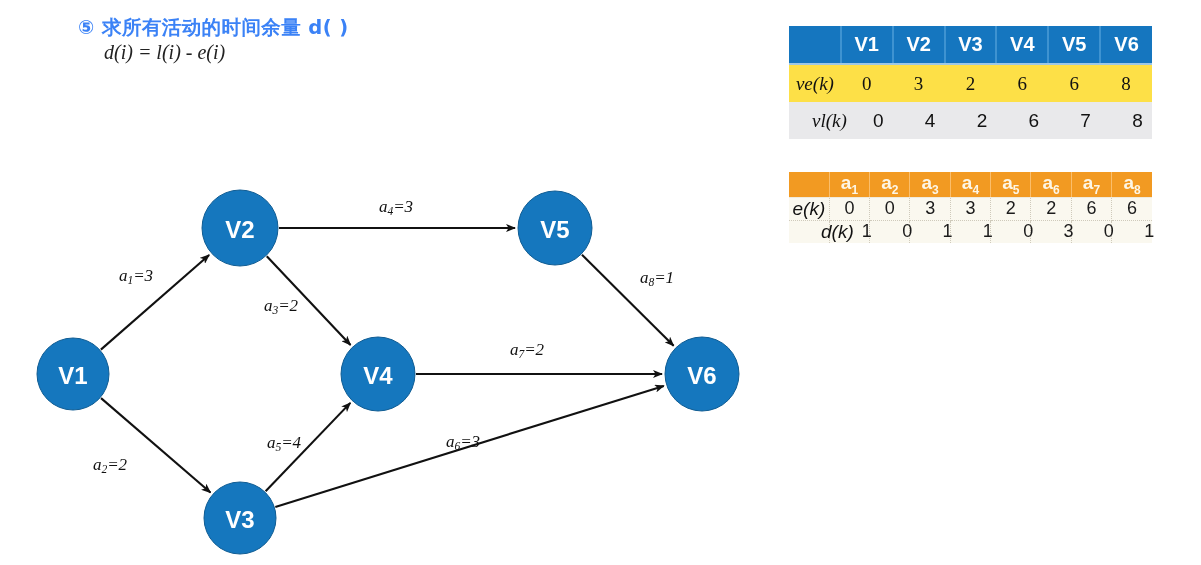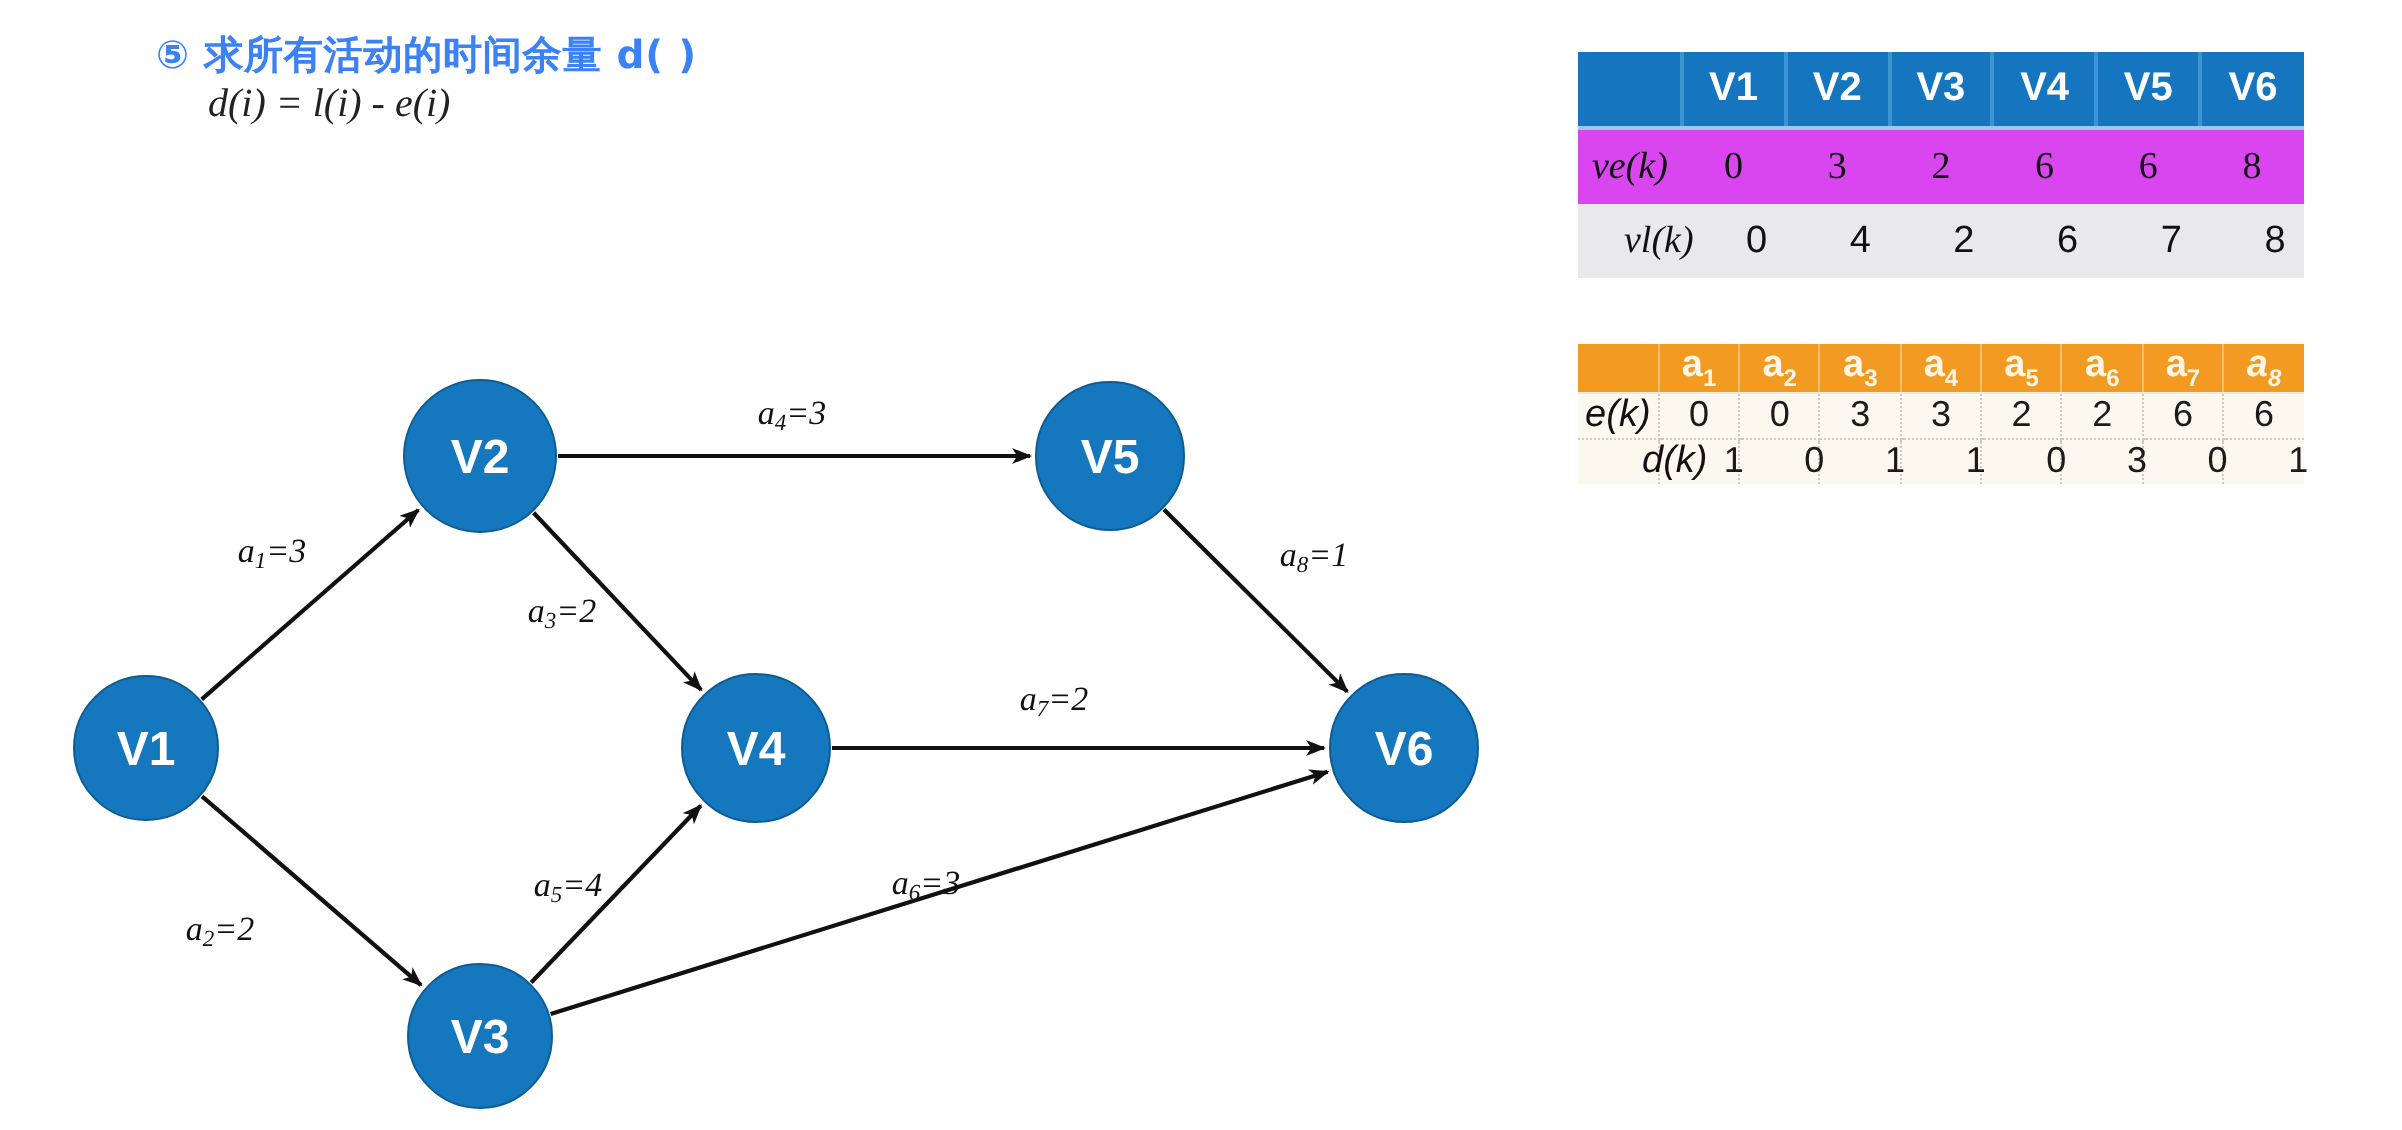--- a/index.html
+++ b/index.html
@@ -109,21 +109,21 @@
     border-bottom: 2px solid #9dc8e6;
   }
   #table-ve-vl thead th:last-child { border-right: none; }
   #table-ve-vl .rowhead {
     font-family: "Liberation Serif", serif;
     font-style: italic;
     font-size: 19px;
     color: #111111;
     text-align: center;
   }
-  #table-ve-vl tbody tr.r-even td { background: #d946ef; font-family: Liberation Serif, serif; }
+  #table-ve-vl tbody tr.r-even td { background: #fde047; font-family: Liberation Serif, serif; }
   #table-ve-vl tbody tr.r-odd  td { background: #e9e9eb; padding-left: 23px; }
   #table-ve-vl tbody td { color: #111111; }
 
   
   #table-eld {
     left: 789px;
     top: 172px;
     width: 363px;
   }
   #table-eld th, #table-eld td {
@@ -133,21 +133,21 @@
     padding: 0;
   }
   #table-eld thead th {
     background: #f29a22;
     color: #fdf6e6;
     font-weight: bold;
     font-size: 19px;
     border-right: 1.5px solid #fbbe6b;
     border-bottom: 1px solid #f0eadc;
   }
-  #table-eld thead th:last-child { border-right: none; font-style: italic; }
+  #table-eld thead th:last-child { border-right: none; }
   #table-eld thead th .sub { font-size: 12px; vertical-align: sub; }
   #table-eld tbody td {
     background: #faf8ef;
     color: #1b1b1b;
     border-right: 1px dotted #cfcabb;
     border-bottom: 1px dotted #cfcabb;
   }
   #table-eld tbody td:last-child { border-right: none; }
   #table-eld tbody tr:last-child td { border-bottom: none; padding-left: 32px; }
   #table-eld .rowhead {

